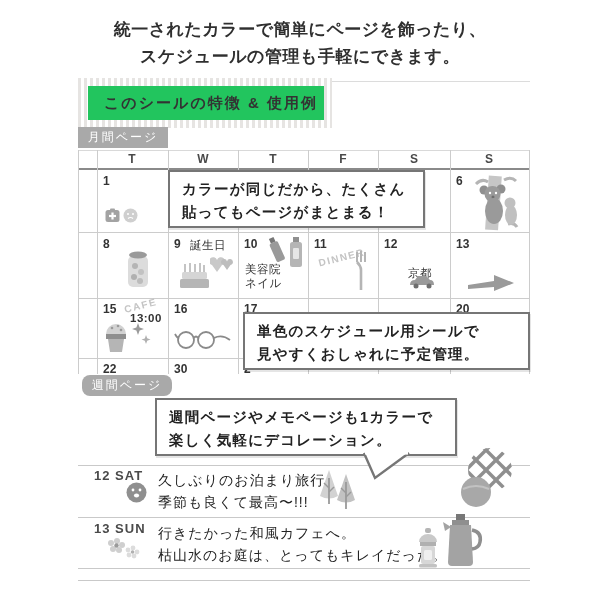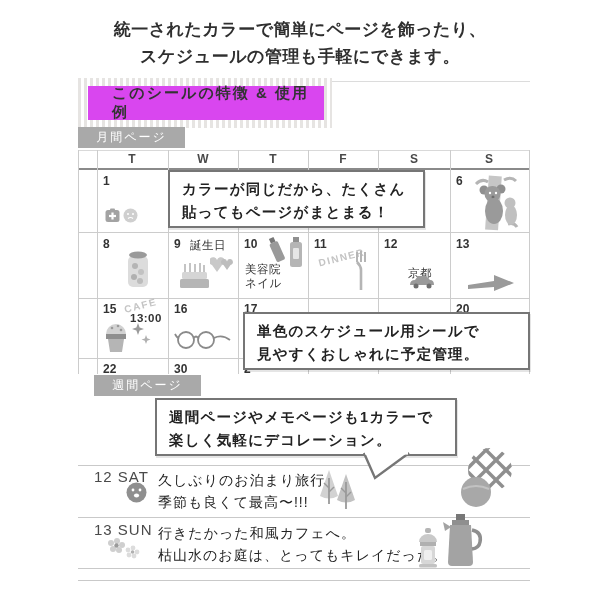--- a/index.html
+++ b/index.html
@@ -8,43 +8,43 @@
     position:relative; width:600px; height:600px; background:#fff;
     font-family:"Liberation Sans","DejaVu Sans",sans-serif; color:#2b2b2b; overflow:hidden;
   }
   .abs { position:absolute; }
   .intro { top:16px; left:0; width:600px; text-align:center; font-size:17px;
            line-height:1.6; font-weight:600; color:#2f2f2f; letter-spacing:0.5px; }
   .section { left:78px; top:78px; width:452px; height:506px; }
   .stripes { left:0; top:0; width:254px; height:50px;
              background:repeating-linear-gradient(90deg,#e6e4e2 0 3px,#ffffff 3px 6px); }
   .topline { left:254px; top:3px; width:198px; height:0; border-top:1px solid #dcdcdc; }
-  .title-box { left:10px; top:8px; width:236px; height:34px; background:#d946ef;
-               display:flex; align-items:center; padding-left:24px;
+  .title-box { left:10px; top:8px; width:236px; height:34px; background:#22c55e;
+               display:flex; align-items:center; padding-left:16px;
                font-size:15px; font-weight:700; letter-spacing:2px; color:#333; }
-  .tag { width:107px; height:21px; background:#a9a9a9; color:#fff; font-size:12px;
+  .tag { width:90px; height:21px; background:#a9a9a9; color:#fff; font-size:12px;
          letter-spacing:2px; display:flex; align-items:center; justify-content:center; }
   .tag-monthly { left:0; top:49px; }
-  .tag-weekly  { left:16px; top:297px; }
+  .tag-weekly  { left:4px; top:297px;border-radius:8px; }
   .calendar { left:0; top:72px; width:452px; height:224px; }
   .vline { top:0; width:0; height:224px; border-left:1px solid #ccc; }
   .hline { left:0; width:452px; height:0; border-top:1px solid #ccc; }
   .hline-top { border-top:1px solid #d9d9d9; }
   .hline-sep { border-top:2px solid #8a8a8a; }
   .wd { top:2px; width:40px; text-align:center; font-size:12px; font-weight:600; color:#4a4a4a; }
   .day { font-size:12px; font-weight:600; color:#333; }
   .note { font-size:11.5px; color:#333; letter-spacing:0.5px; }
   .faint { color:#c4c4c4; font-size:10px; font-weight:700; letter-spacing:1.5px;
            transform:rotate(-14deg); }
   .bubble { background:#fff; border:2px solid #767676; padding:6px 12px;
             font-size:14.5px; line-height:1.6; letter-spacing:1.2px; font-weight:600;
             color:#222; box-shadow:1px 2px 0 rgba(0,0,0,0.10); z-index:5; }
   .tail { position:absolute; right:42px; bottom:-26px; z-index:6; }
   .wline { left:0; width:452px; height:0; border-top:1px solid #c9c9c9; }
-  .wdate { font-size:15px; font-weight:400; letter-spacing:1px; color:#4a4a4a; }
+  .wdate { font-size:13px; font-weight:700; letter-spacing:1px; color:#4a4a4a; }
   .wtext { font-size:14px; line-height:1.55; letter-spacing:1px; color:#222; font-weight:500; }
   svg { display:block; }
 </style>
 </head>
 <body>
 
 <div class="page">
 
   <div class="abs intro">
     <div>統一されたカラーで簡単にページを飾ったり、</div>

